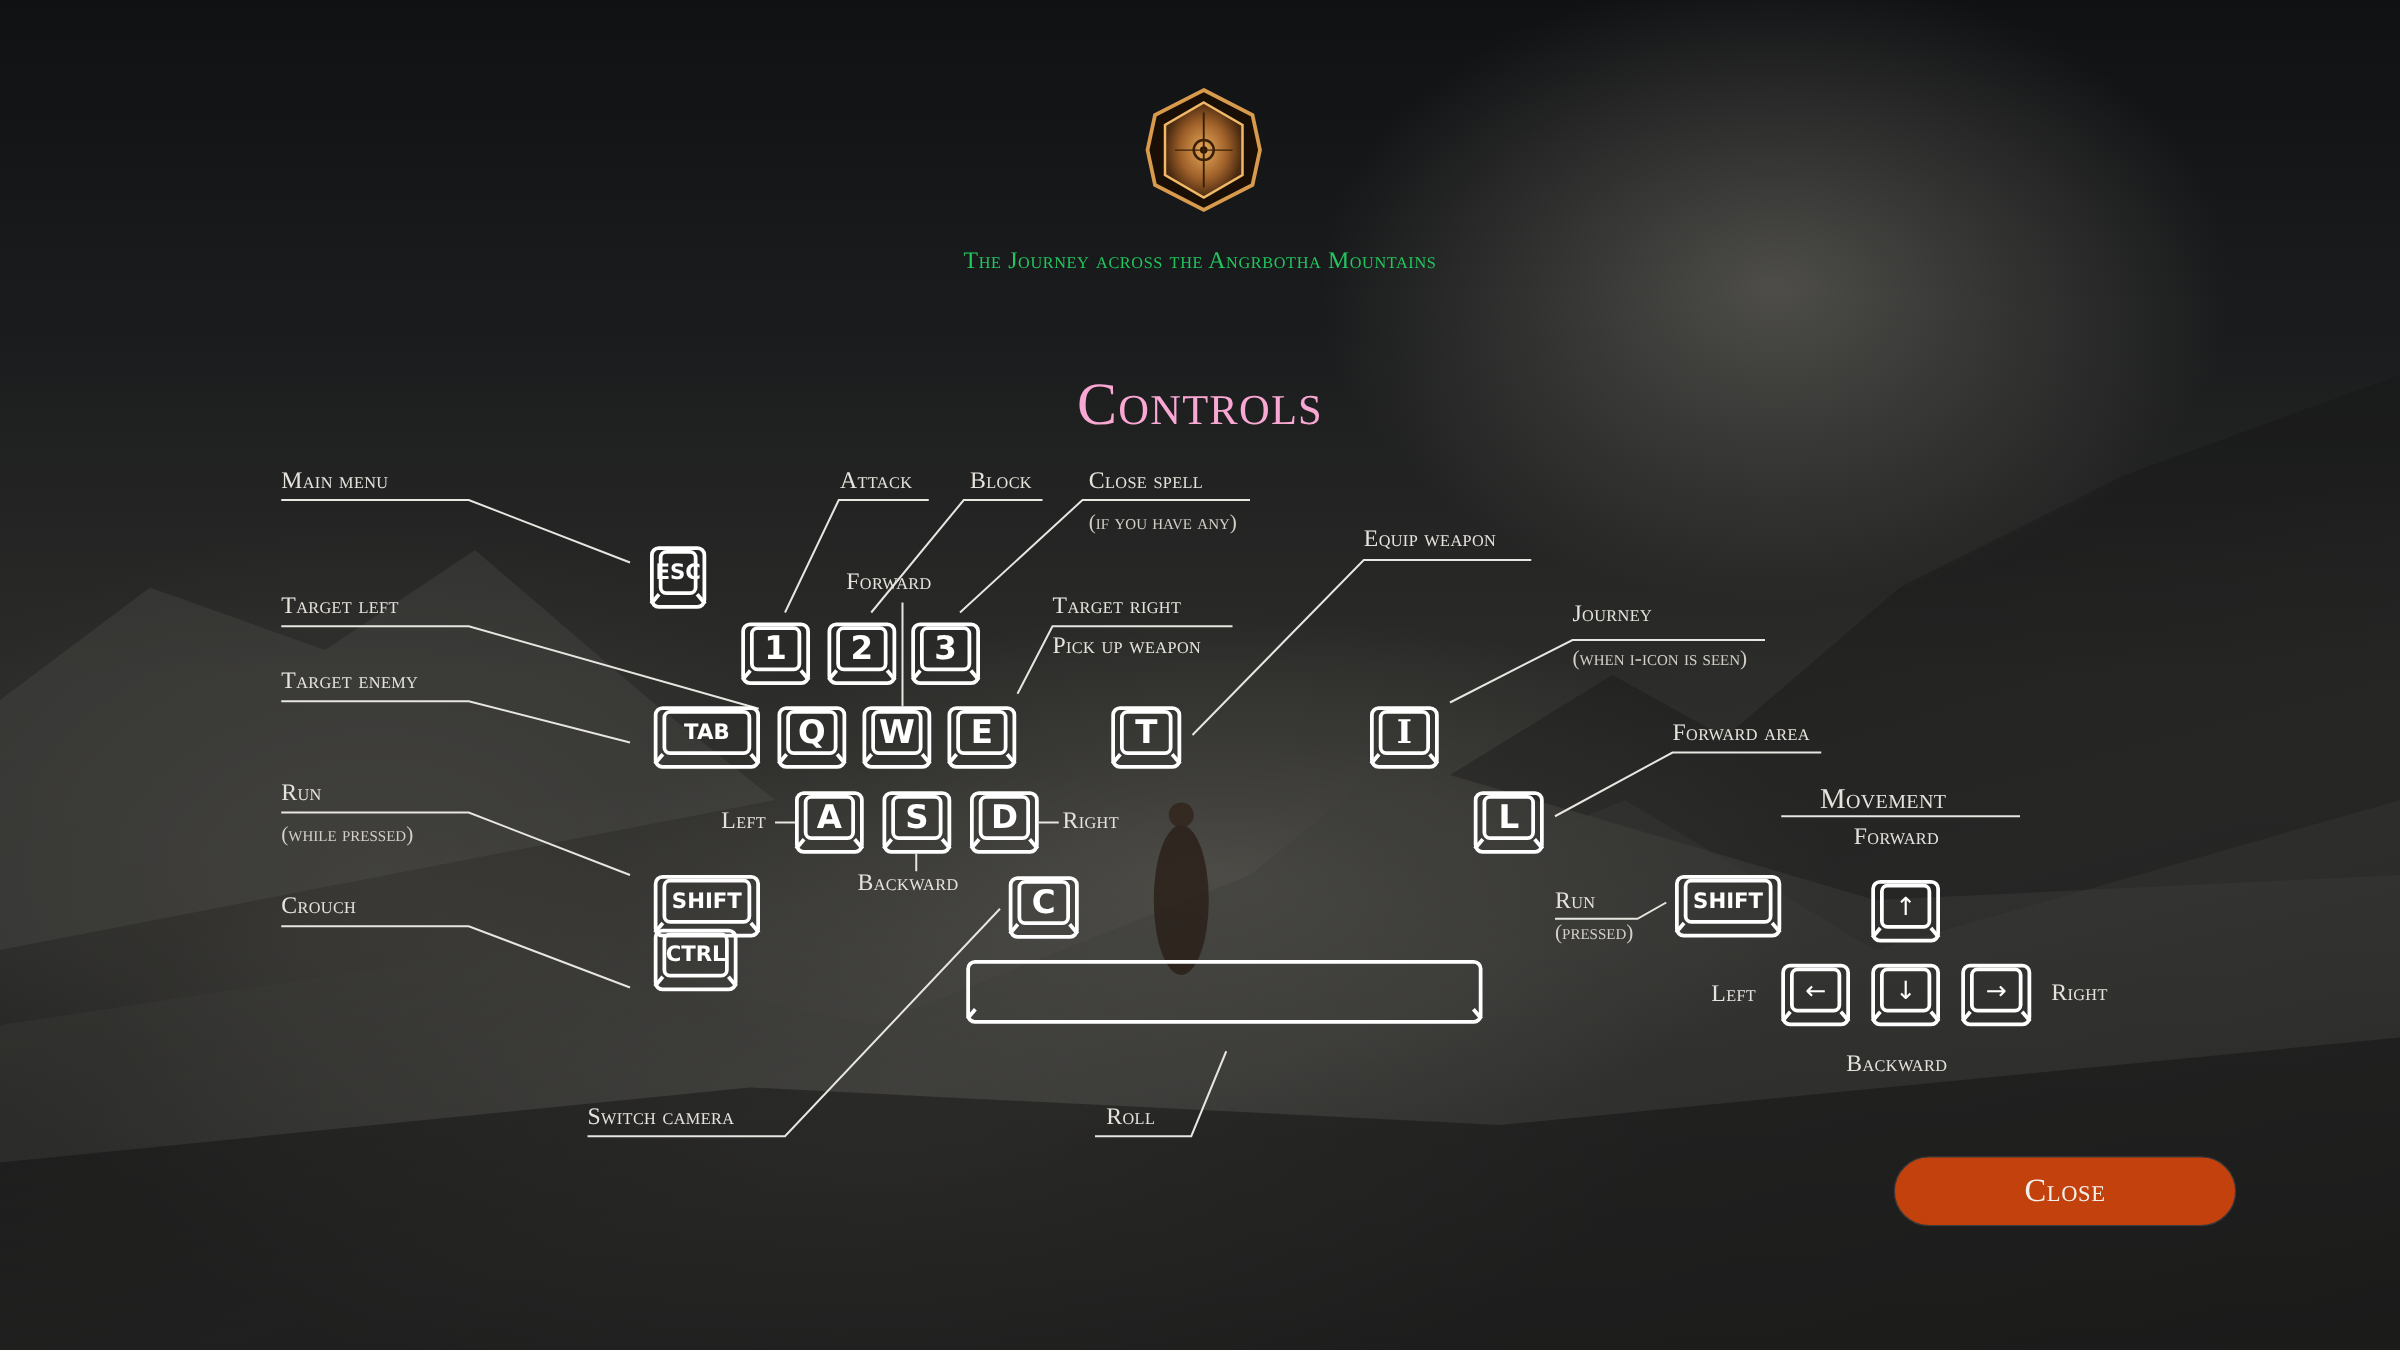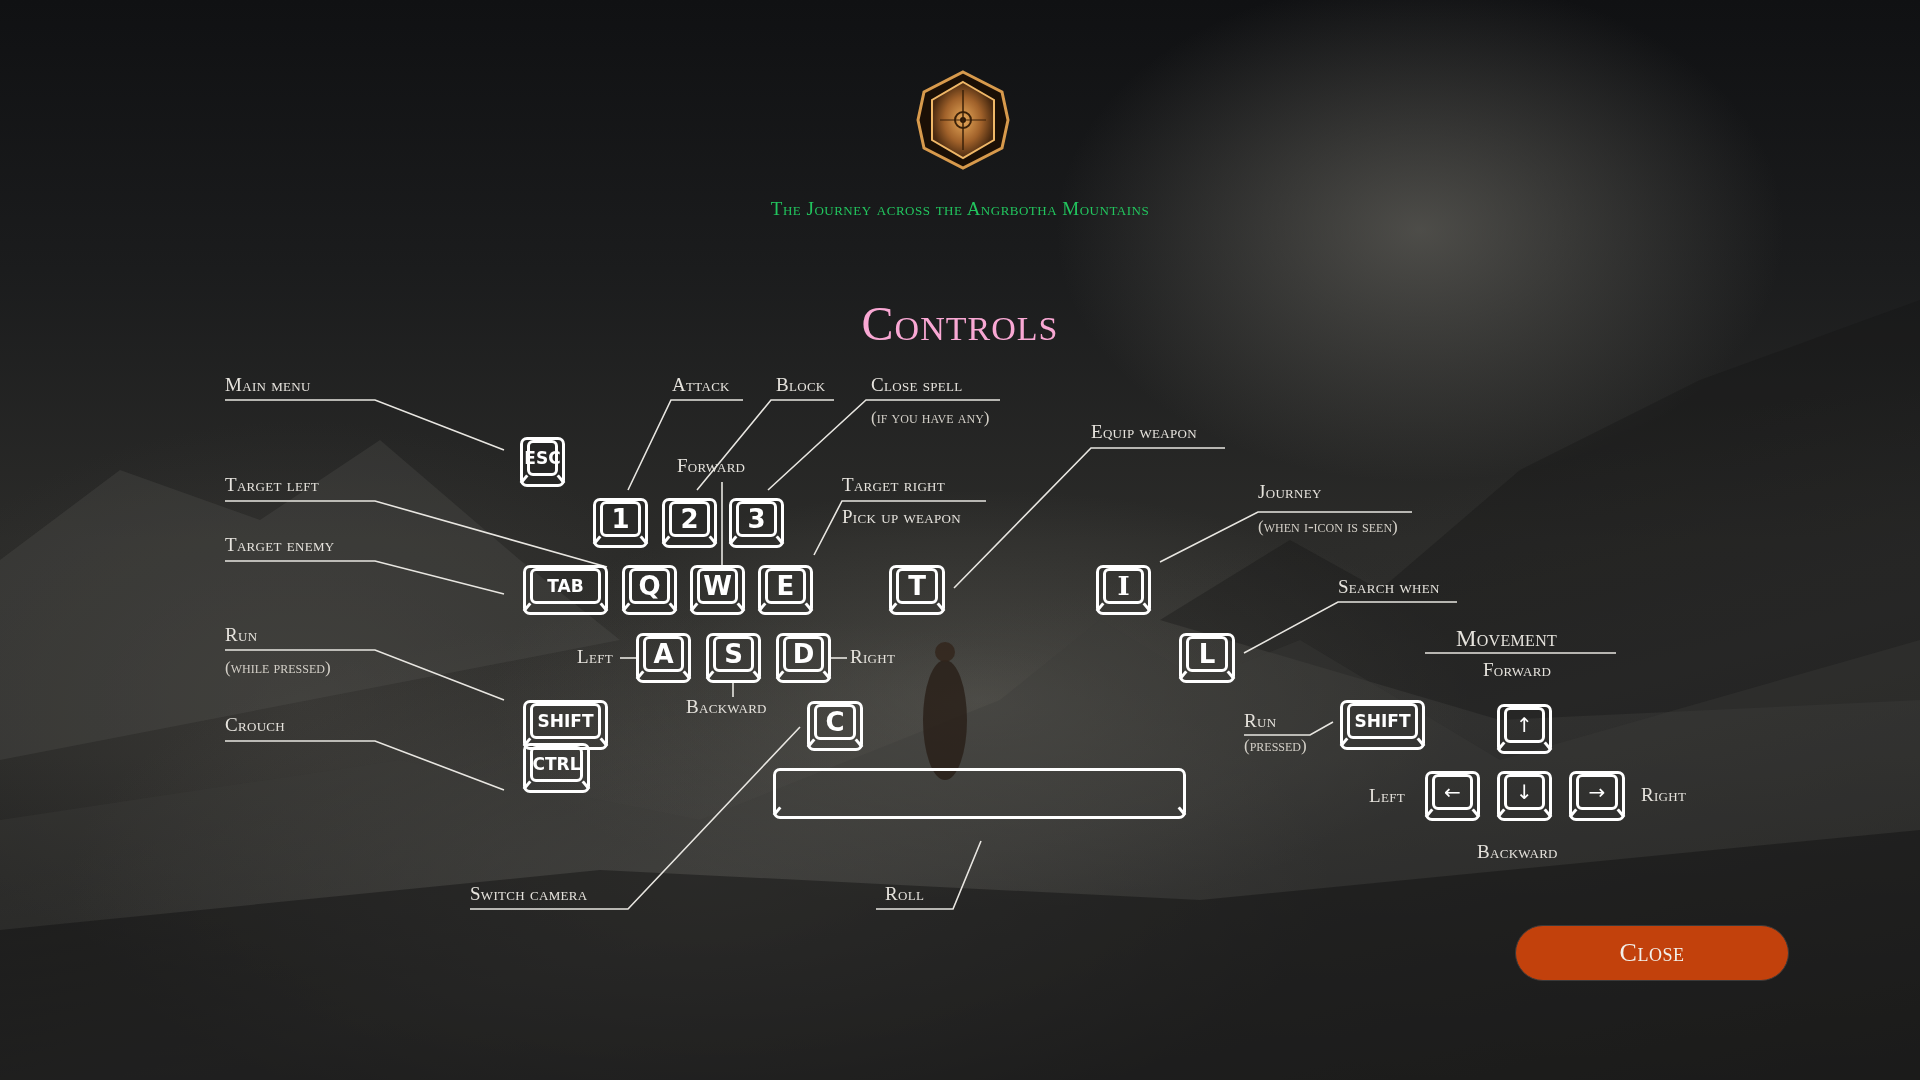--- a/index.html
+++ b/index.html
@@ -133,21 +133,21 @@
 <div class="lbl" style="left:672px;top:374px">Attack</div>
 <div class="lbl" style="left:776px;top:374px">Block</div>
 <div class="lbl" style="left:871px;top:374px">Close spell</div>
 <div class="sub" style="left:871px;top:408px">(if you have any)</div>
 <div class="lbl" style="left:677px;top:455px">Forward</div>
 <div class="lbl" style="left:842px;top:474px">Target right</div>
 <div class="lbl" style="left:842px;top:506px">Pick up weapon</div>
 <div class="lbl" style="left:1091px;top:421px">Equip weapon</div>
 <div class="lbl" style="left:1258px;top:481px">Journey</div>
 <div class="sub" style="left:1258px;top:517px">(when i-icon is seen)</div>
-<div class="lbl" style="left:1338px;top:576px">Search when</div>
+<div class="lbl" style="left:1338px;top:576px">Forward area</div>
 <div class="lbl" style="left:225px;top:474px">Target left</div>
 <div class="lbl" style="left:225px;top:534px">Target enemy</div>
 <div class="lbl" style="left:225px;top:624px">Run</div>
 <div class="sub" style="left:225px;top:658px">(while pressed)</div>
 <div class="lbl" style="left:225px;top:714px">Crouch</div>
 <div class="lbl" style="left:577px;top:646px">Left</div>
 <div class="lbl" style="left:850px;top:646px">Right</div>
 <div class="lbl" style="left:686px;top:696px">Backward</div>
 <div class="lbl" style="left:470px;top:883px">Switch camera</div>
 <div class="lbl" style="left:885px;top:883px">Roll</div>

